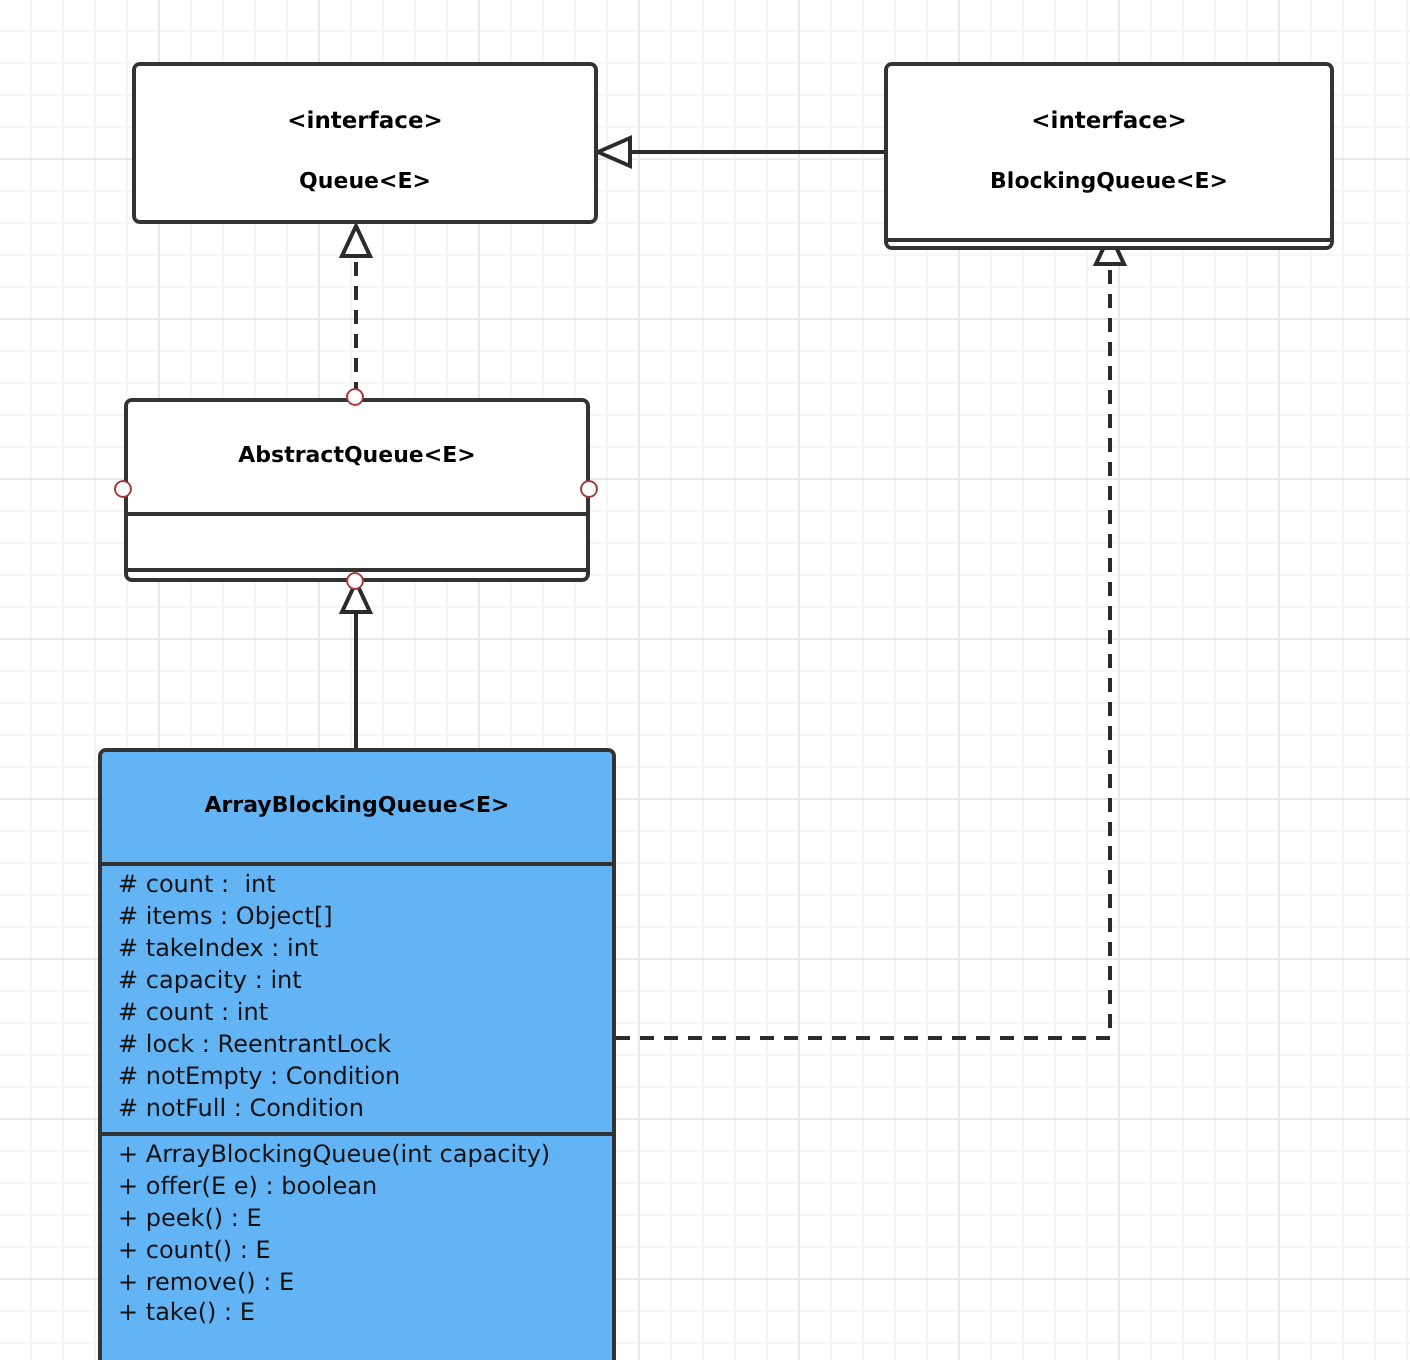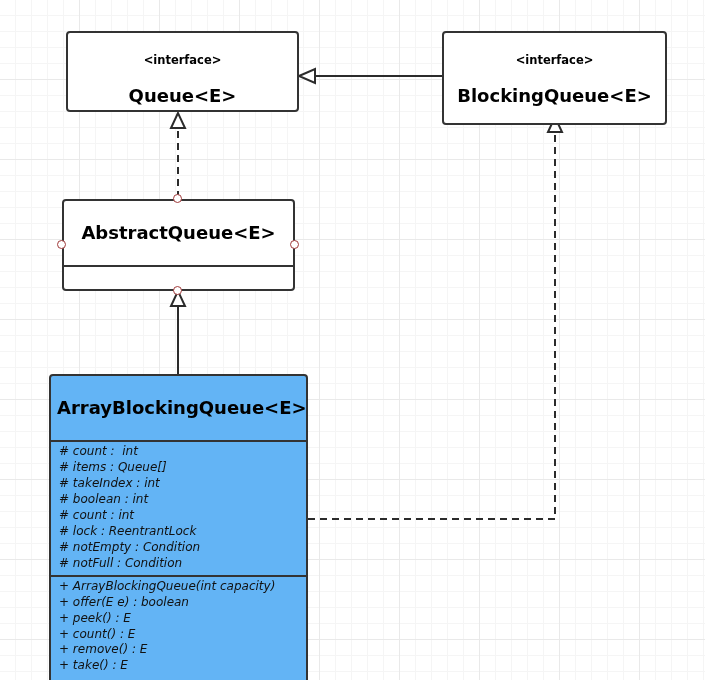--- a/index.html
+++ b/index.html
@@ -45,26 +45,25 @@
     white-space: pre-line;
   }
   .box-header .stereotype {
     display: block;
     font-weight: bold;
     font-size: 11.5px;
   }
   .box-header .cname {
     display: block;
     font-weight: bold;
-    font-size: 18px;
+    font-size: 11px;
   }
 
   .box-section {
     padding: 2px 0 3px 0;
-    font-style: italic;
   }
   .box-section.bordered { border-bottom: 2px solid #333333; }
   .box-section.empty-attrs { height: 26px; padding: 0; }
 
   .member {
     font-size: 12px;
     color: #111111;
     line-height: 1.33;
     padding: 0 6px 0 8px;
     white-space: pre;
@@ -162,23 +161,23 @@
       <div class="member">+ add(E e)</div>
     </div>
   </div>
 
   <div class="uml-box filled" style="left:49px; top:374px; width:259px; height:332px;">
     <div class="box-header">
       <span class="cname">ArrayBlockingQueue&lt;E&gt;</span>
     </div>
     <div class="box-section bordered">
       <div class="member"># count :  int</div>
-      <div class="member"># items : Queue[]</div>
+      <div class="member"># items : Object[]</div>
       <div class="member"># takeIndex : int</div>
-      <div class="member"># boolean : int</div>
+      <div class="member"># capacity : int</div>
       <div class="member"># count : int</div>
       <div class="member"># lock : ReentrantLock</div>
       <div class="member"># notEmpty : Condition</div>
       <div class="member"># notFull : Condition</div>
     </div>
     <div class="box-section">
       <div class="member">+ ArrayBlockingQueue(int capacity)</div>
       <div class="member">+ offer(E e) : boolean</div>
       <div class="member">+ peek() : E</div>
       <div class="member">+ count() : E</div>

